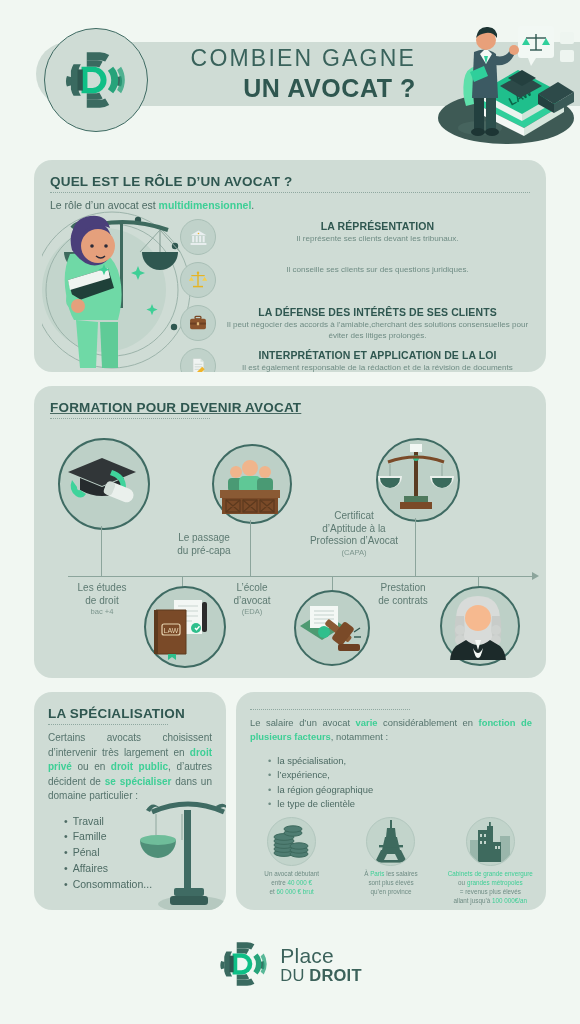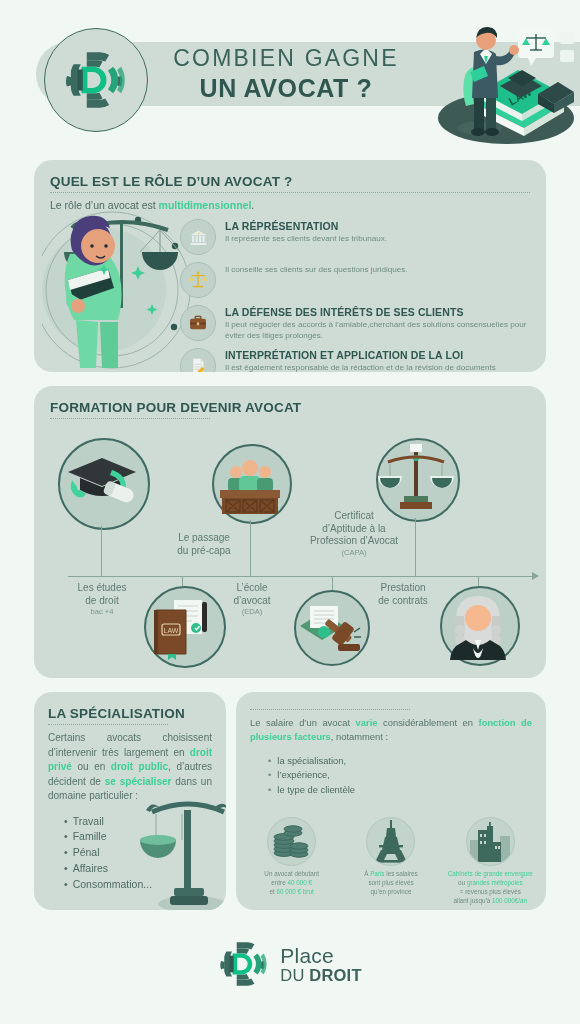--- a/index.html
+++ b/index.html
@@ -18,21 +18,21 @@
   .header-band{
     position:absolute;left:36px;top:42px;right:0;height:64px;
     background:#cfdcd5;border-radius:32px 0 0 32px;
   }
   .logo-circle{
     position:absolute;left:44px;top:28px;width:102px;height:102px;
     border-radius:50%;background:#cfdcd5;border:1.5px solid #3f6b63;
     display:flex;align-items:center;justify-content:center;
   }
   .header-title{
-    position:absolute;left:156px;top:46px;width:260px;text-align:center;
+    position:absolute;left:156px;top:46px;width:260px;text-align:right;
     line-height:1.12;
   }
   .header-title .l1{
     display:block;font-size:23px;letter-spacing:2.2px;color:#39625b;font-weight:400;
   }
   .header-title .l2{
     display:block;font-size:25px;letter-spacing:0.6px;color:#2f5750;font-weight:bold;margin-top:2px;
   }
   .header-art{position:absolute;right:2px;top:0px;width:160px;height:148px;}
 
@@ -44,34 +44,34 @@
   .dotted{
     border-bottom:1.5px dotted #8fa8a0;margin:3px 0 6px 0;height:0;
   }
 
   
   #sec-role{left:34px;top:160px;width:512px;height:212px;}
   .sec-pad{padding:14px 16px 0 16px;position:relative;z-index:3;}
   .intro{font-size:10.5px;color:#4d6b64;margin:0;}
   .hl{color:#3ecf96;font-weight:bold;}
   .role-list{position:relative;margin-top:8px;}
-  .role-item{display:flex;align-items:flex-start;margin-bottom:7px;padding-left:130px;}
+  .role-item{display:flex;align-items:flex-start;margin-bottom:7px;padding-left:130px;text-align:center;}
   .role-icon{
     width:34px;height:34px;border-radius:50%;background:#c0d2ca;border:1px solid #a9bfb6;
     flex:0 0 34px;display:flex;align-items:center;justify-content:center;margin-right:9px;
   }
   .role-txt{flex:1;padding-top:1px;}
   .role-h{font-size:10.5px;font-weight:bold;color:#2f5750;letter-spacing:.1px;line-height:1.15;}
   .role-p{font-size:8.1px;color:#6f8c84;line-height:1.3;margin-top:2px;}
   .lady-art{position:absolute;left:8px;top:34px;width:150px;height:178px;z-index:1;}
 
   
   #sec-formation{left:34px;top:386px;width:512px;height:292px;}
   .tl-wrap{position:relative;width:512px;height:292px;}
-  .tl-title{position:absolute;left:16px;top:14px;}
+  .tl-title{position:absolute;left:16px;top:14px;text-decoration:underline;}
   .tl-node-circle{position:absolute;border-radius:50%;background:#bdd0c7;border:2.5px solid #3f6b63;}
   .tl-label{position:absolute;text-align:center;font-size:10px;color:#5d7a72;line-height:1.25;}
   .tl-label .sub{font-size:7.6px;color:#7d968e;display:block;}
   .tl-stem{position:absolute;width:1.3px;background:#8ca59c;}
   .tl-axis{position:absolute;height:1.3px;background:#8ca59c;}
   .tl-arrow{position:absolute;width:0;height:0;border-left:7px solid #8ca59c;border-top:4px solid transparent;border-bottom:4px solid transparent;}
 
   
   #sec-spec{left:34px;top:692px;width:192px;height:218px;}
   .spec-body{font-size:10px;color:#55736c;line-height:1.45;text-align:justify;margin-top:2px;}
@@ -501,20 +501,21 @@
 
   <div class="panel" id="sec-salaire">
     <div class="sec-pad" style="padding:14px 14px 0 14px;">
       <div class="dotted" style="width:160px"></div>
       <p class="sal-body">
         <span>Le salaire d’un avocat </span><span class="hl">varie</span><span> considérablement en </span><span class="hl">fonction de plusieurs facteurs</span><span>, notamment :</span>
       </p>
       <ul class="sal-ul">
         <li>la spécialisation,</li>
         <li>l’expérience,</li>
+        <li>la région géographique</li>
         <li>le type de clientèle</li>
       </ul>
     </div>
 
     <div class="sal-cards">
 
       <div class="sal-card">
         <div class="sal-circle">
           <svg width="42" height="38" viewBox="0 0 42 38">
             <g fill="#4f7d72" stroke="#3e6a5e" stroke-width="1">

